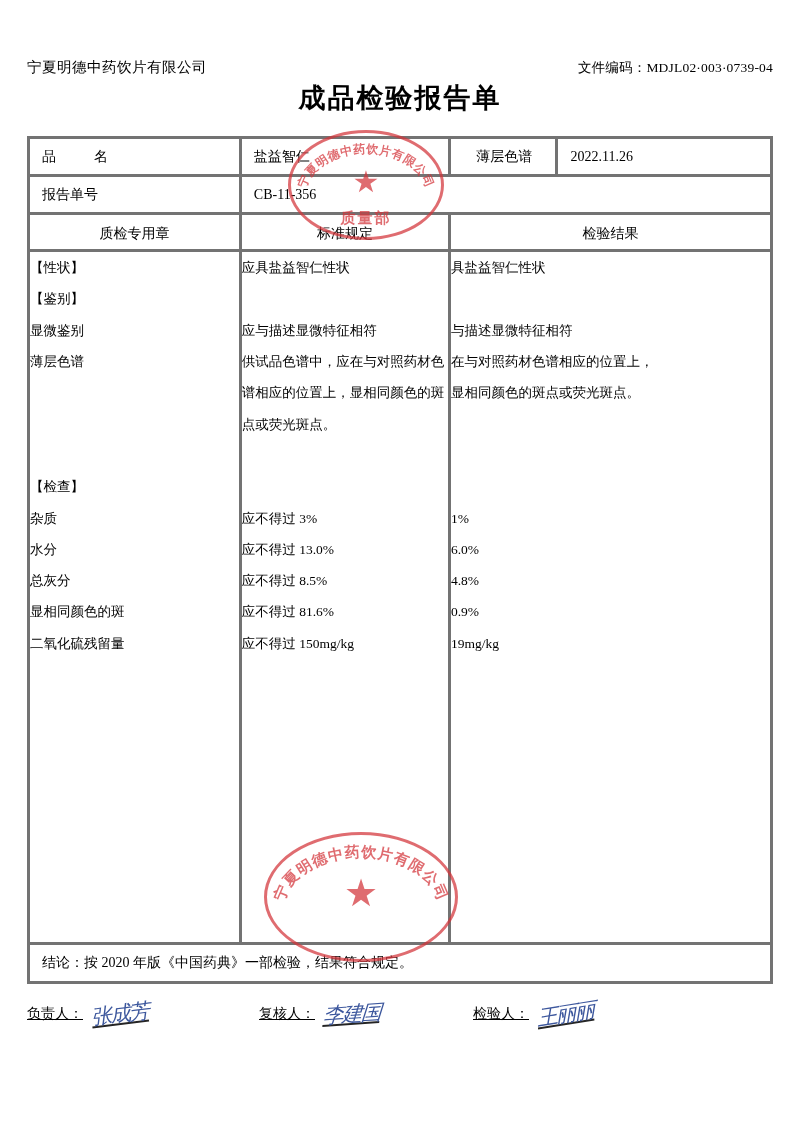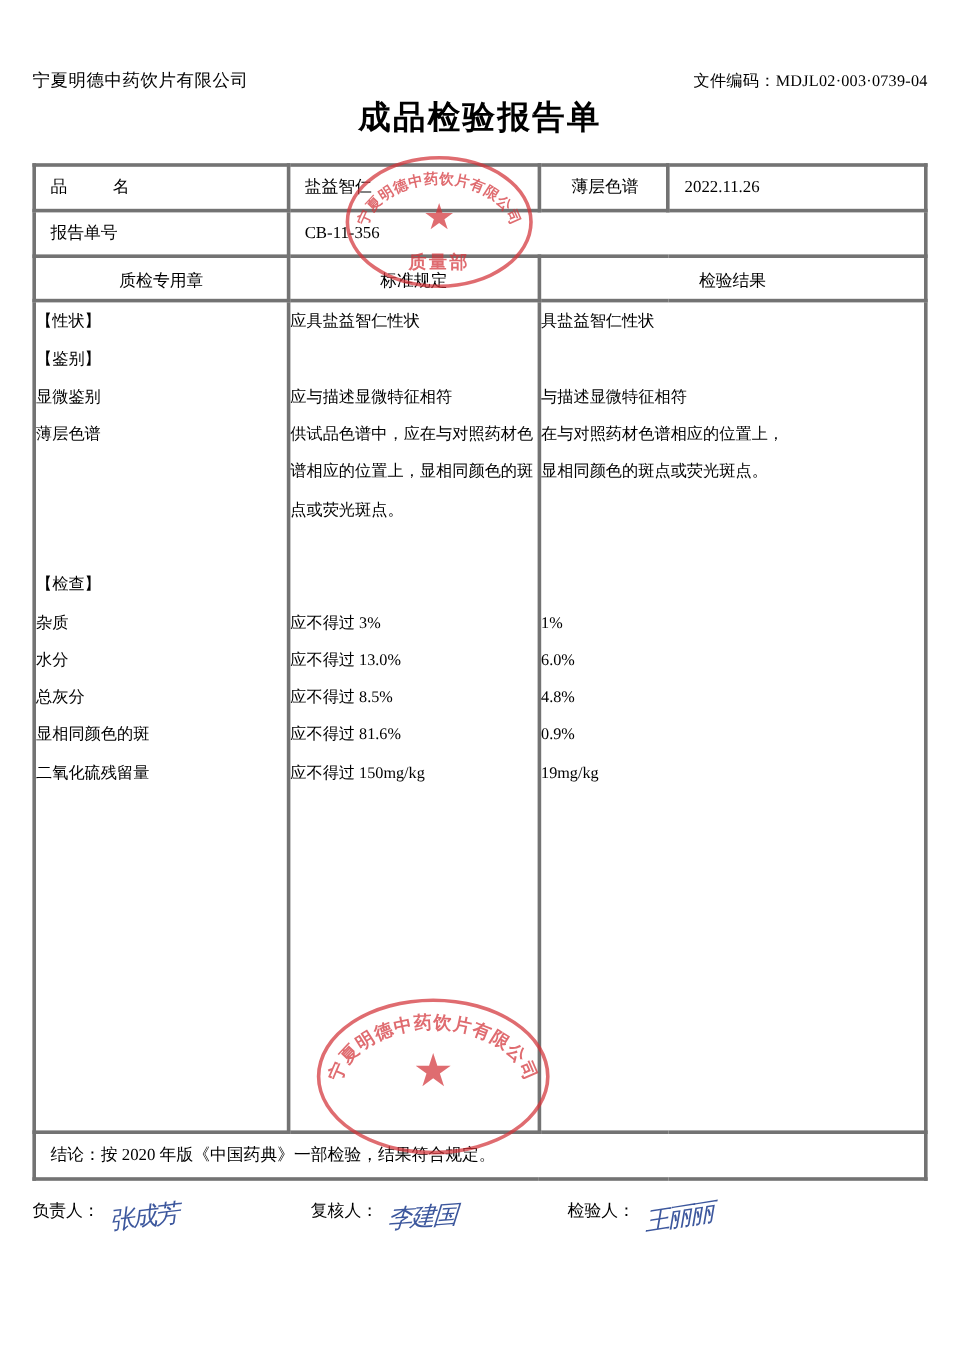--- a/index.html
+++ b/index.html
@@ -120,21 +120,22 @@
     position: absolute;
     left: 27px;
     right: 27px;
     top: 1000px;
     display: flex;
     font-size: 14px;
   }
   .sig {
     position: relative;
     display: flex;
-    align-items: flex-start;
+    align-items: center;
+    text-decoration: underline;
   }
   .sig-1 { width: 232px; }
   .sig-2 { width: 214px; }
   .sig-3 { width: 300px; }
   .sig-label { white-space: nowrap; }
   .sig-ink {
     font-family: "DejaVu Serif", serif;
     color: #1b3a8c;
     font-size: 21px;
     font-style: italic;

